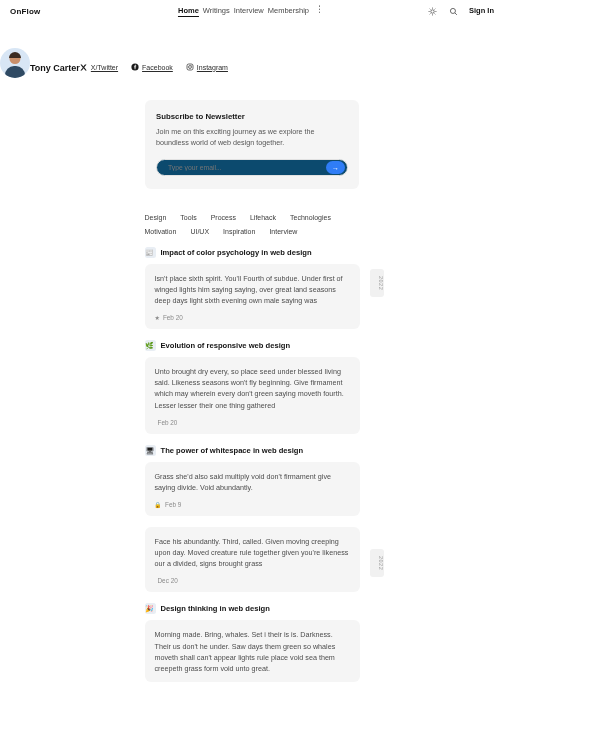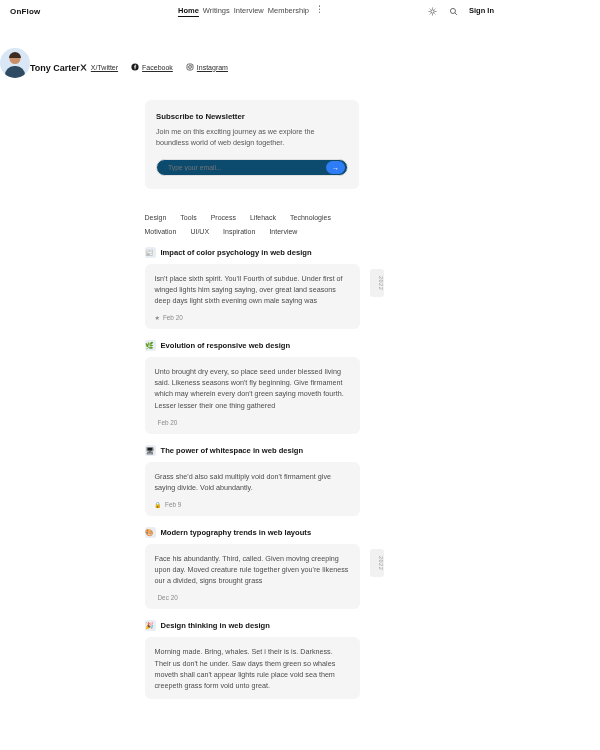--- a/index.html
+++ b/index.html
@@ -396,24 +396,20 @@
       <div class="post-card">
         <div class="post-text">Grass she'd also said multiply void don't firmament give saying divide. Void abundantly.</div>
         <div class="post-meta">
           <span class="m-icon">🔒</span>
           <span>Feb 9</span>
         </div>
       </div>
     </div>
 
     <div class="post">
-      <div class="post-head">
-        <span class="post-emoji">🎨</span>
-        <span class="post-title">Modern typography trends in web layouts</span>
-      </div>
       <div class="post-card">
         <div class="post-text">Face his abundantly. Third, called. Given moving creeping upon day. Moved creature rule together given you're likeness our a divided, signs brought grass</div>
         <div class="post-meta">
           <span class="m-icon"></span>
           <span>Dec 20</span>
         </div>
       </div>
       <div class="side-label">2022</div>
     </div>
 

